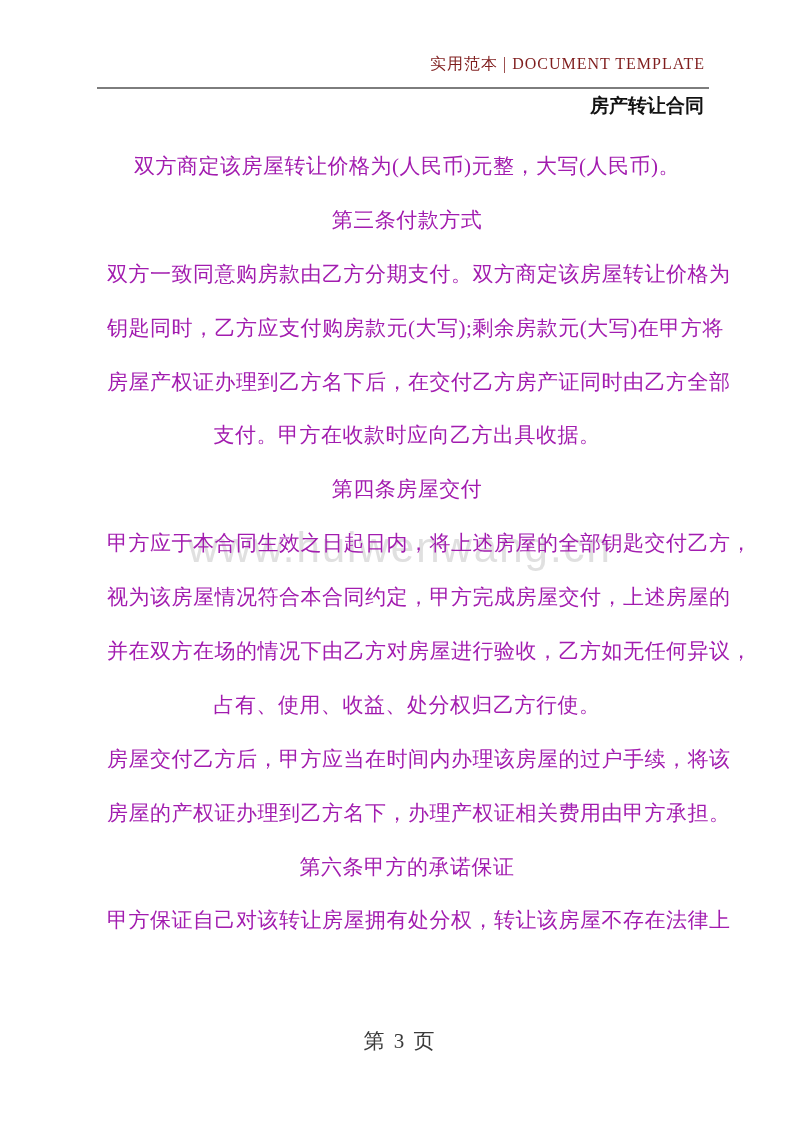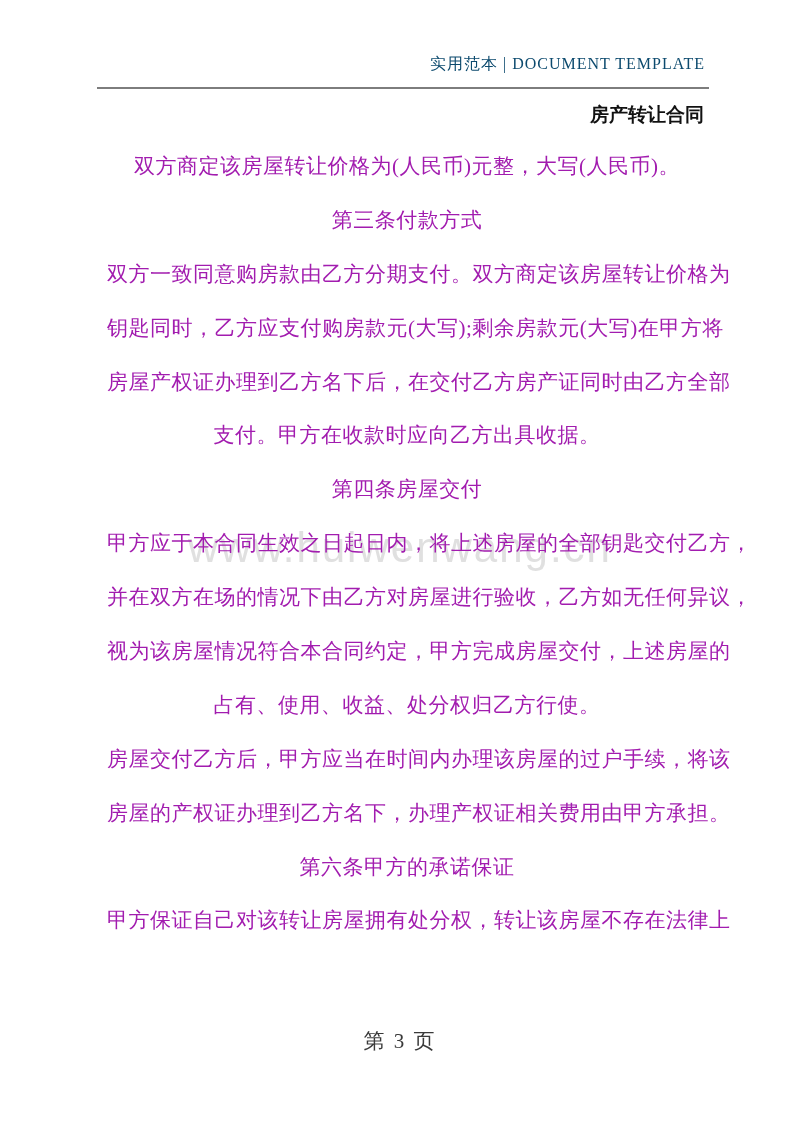--- a/index.html
+++ b/index.html
@@ -18,21 +18,21 @@
   }
   .header-brand {
     position: absolute;
     top: 54px;
     left: 0;
     right: 95px;
     text-align: right;
     font-size: 16px;
     font-weight: 400;
     letter-spacing: 1px;
-    color: #0c4a6e;
+    color: #7f1d1d;
     font-family: "Liberation Serif", "DejaVu Serif", serif;
     white-space: nowrap;
     padding-left: 24px;
   }
   .header-rule {
     position: absolute;
     top: 87px;
     left: 97px;
     width: 612px;
     height: 2px;
@@ -41,21 +41,20 @@
   .header-doc-title {
     position: absolute;
     top: 93px;
     left: 0;
     right: 96px;
     text-align: right;
     font-size: 19px;
     font-weight: 700;
     color: #111111;
     white-space: nowrap;
-    margin-top: 9px;
   }
   .watermark {
     position: absolute;
     top: 524px;
     left: 0;
     right: 0;
     text-align: center;
     font-size: 42px;
     letter-spacing: 2px;
     color: #e0e0e0;
@@ -107,22 +106,22 @@
 
   <div class="body-text">
       <div class="body-line">双方商定该房屋转让价格为(人民币)元整，大写(人民币)。</div>
       <div class="body-line">第三条付款方式</div>
       <div class="body-line">双方一致同意购房款由乙方分期支付。双方商定该房屋转让价格为</div>
       <div class="body-line">钥匙同时，乙方应支付购房款元(大写);剩余房款元(大写)在甲方将</div>
       <div class="body-line">房屋产权证办理到乙方名下后，在交付乙方房产证同时由乙方全部</div>
       <div class="body-line">支付。甲方在收款时应向乙方出具收据。</div>
       <div class="body-line">第四条房屋交付</div>
       <div class="body-line">甲方应于本合同生效之日起日内，将上述房屋的全部钥匙交付乙方，</div>
+      <div class="body-line">视为该房屋情况符合本合同约定，甲方完成房屋交付，上述房屋的</div>
       <div class="body-line">并在双方在场的情况下由乙方对房屋进行验收，乙方如无任何异议，</div>
-      <div class="body-line">视为该房屋情况符合本合同约定，甲方完成房屋交付，上述房屋的</div>
       <div class="body-line">占有、使用、收益、处分权归乙方行使。</div>
       <div class="body-line">房屋交付乙方后，甲方应当在时间内办理该房屋的过户手续，将该</div>
       <div class="body-line">房屋的产权证办理到乙方名下，办理产权证相关费用由甲方承担。</div>
       <div class="body-line">第六条甲方的承诺保证</div>
       <div class="body-line">甲方保证自己对该转让房屋拥有处分权，转让该房屋不存在法律上</div>
     </div>
 
   <div class="footer">第 3 页</div>
 
 </div>

